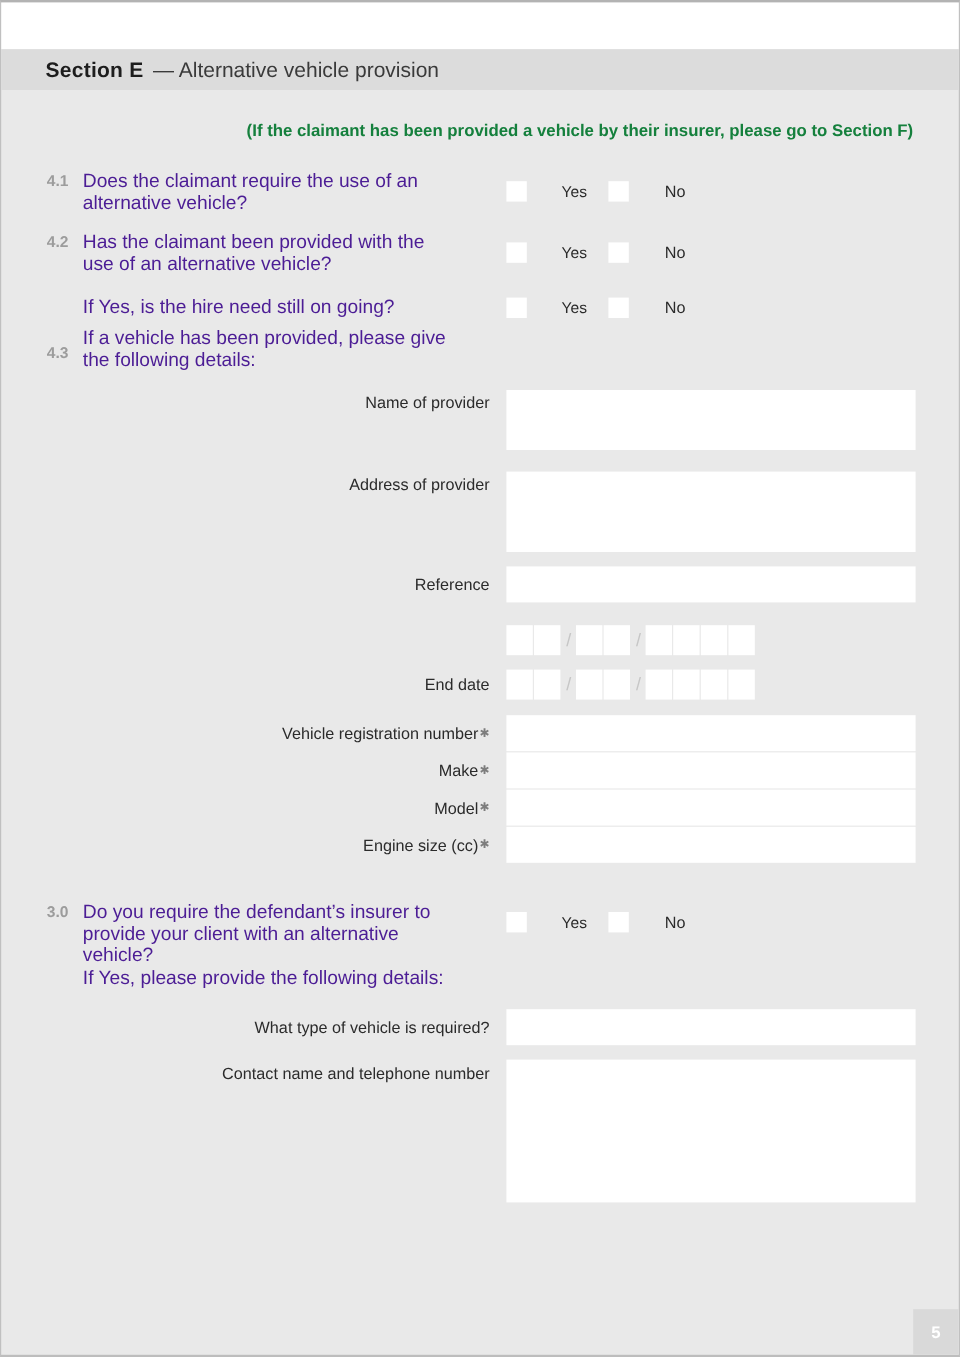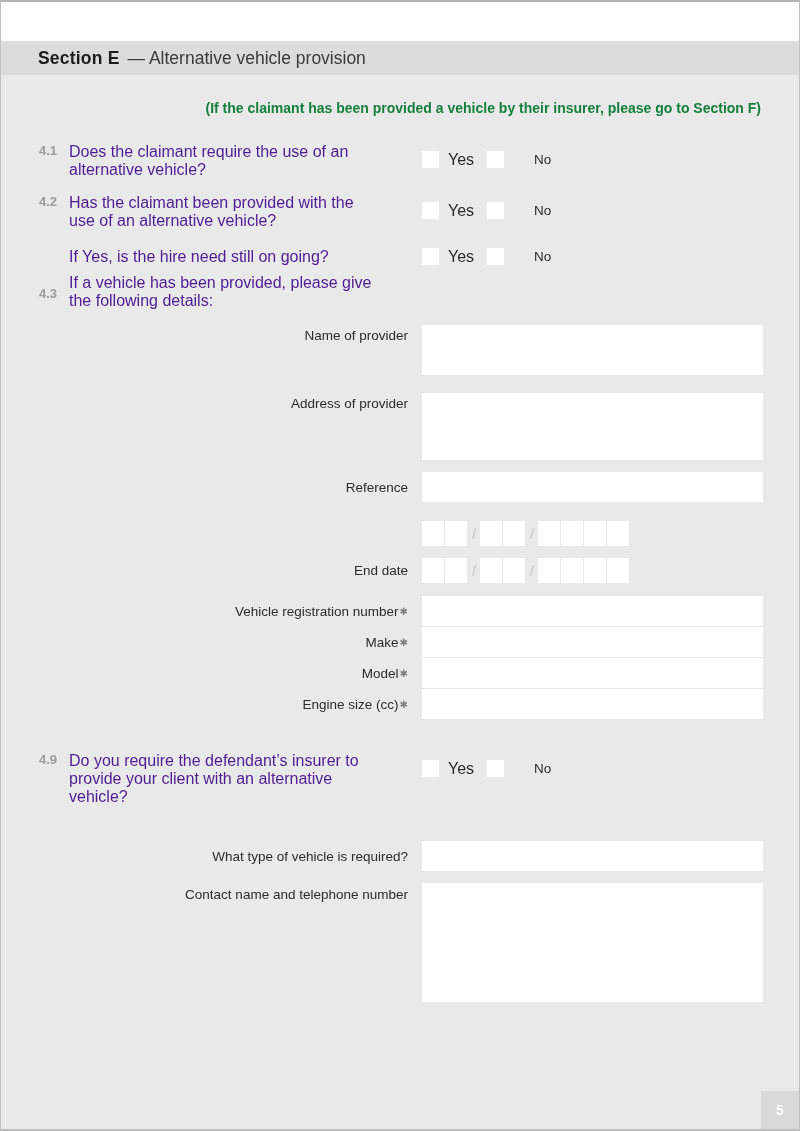--- a/index.html
+++ b/index.html
@@ -32,21 +32,21 @@
   .qnum {
     position: absolute; left: 38px; width: 26px;
     font-size: 13px; font-weight: bold; color: #9c9c9c;
   }
   .qtext {
     position: absolute; left: 68px; width: 312px;
     font-size: 16px; line-height: 18px; color: #4c1d95;
   }
   .yn { position: absolute; left: 421px; height: 17px; display: flex; align-items: center; }
   .cb { width: 17px; height: 17px; background: #ffffff; margin-right: 9px; flex: 0 0 auto; }
-  .lbl-yes { font-size: 16px; width: 31px; margin-right: 8px; }
+  .lbl-yes { font-size: 13px; width: 31px; margin-right: 8px; margin-left: 20px; }
   .lbl-no  { font-size: 13.5px; margin-left: 21px; }
   .flabel {
     position: absolute; left: 38px; width: 369px; text-align: right;
     font-size: 13.5px; color: #2b2b2b;
   }
   .vc { display: flex; align-items: center; justify-content: flex-end; }
   .req {
     font-family: "DejaVu Sans", sans-serif;
     font-size: 10px; color: #7d7d7d; vertical-align: super; margin-left: 1px;
   }
@@ -159,29 +159,30 @@
       <sup class="req">✱</sup>
   </div>
   <div class="fbox" style="top:656px;height:30px"></div>
 
   <div class="flabel vc" style="top:687px;height:30px">
     <span>Engine size (cc)</span>
       <sup class="req">✱</sup>
   </div>
   <div class="fbox" style="top:687px;height:30px"></div>
 
-  <div class="qnum" style="top:750px">4.9</div>
+  <div class="qnum" style="top:750px">3.0</div>
   <div class="qtext" style="top:750px">Do you require the defendant’s insurer to provide your client with an alternative vehicle?</div>
   <div class="yn" style="top:758px">
     <div class="cb"></div>
     <div class="lbl-yes">Yes</div>
     <div class="cb"></div>
     <div class="lbl-no">No</div>
   </div>
 
+  <div class="qtext" style="top:805px">If Yes, please provide the following details:</div>
 
   <div class="flabel vc" style="top:839px;height:30px">What type of vehicle is required?</div>
   <div class="fbox" style="top:839px;height:30px"></div>
 
   <div class="flabel" style="top:885px">Contact name and telephone number</div>
   <div class="fbox" style="top:881px;height:119px"></div>
 
   <div class="pagenum">
     <span>5</span>
   </div>

